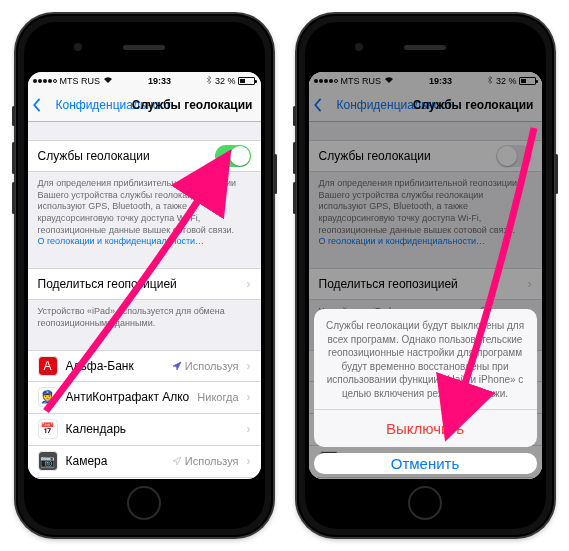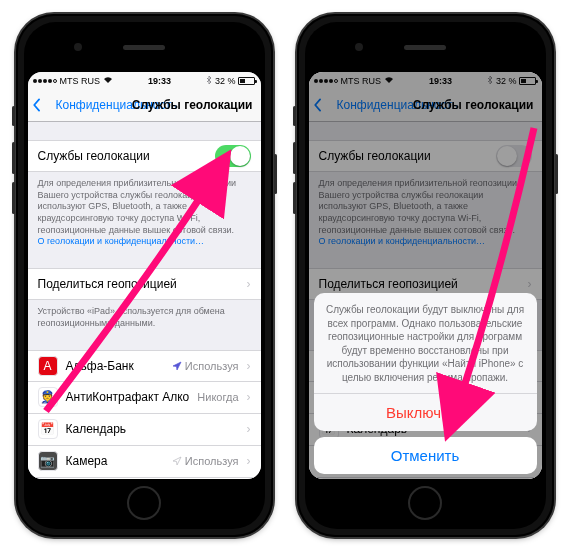--- a/index.html
+++ b/index.html
@@ -44,21 +44,21 @@
     }
     .sheet {
       background:#f7f7f9; border-radius:10px; overflow:hidden;
       text-align:center; font-size:10px;
     }
     .sheet .msg { padding:10px 12px 9px; color:#707074; line-height:1.35;
       border-bottom:1px solid #d6d6da; }
     .sheet .destroy { padding:10px; color:#ff3b30; font-size:15px; font-weight:400; }
     .cancel {
       margin-top:6px; background:#fff; border-radius:10px; text-align:center;
-      padding:10px; color:#007aff; font-size:15px; font-weight:500;
+      padding:2px; color:#007aff; font-size:15px; font-weight:500;
     }
 
     
     .status { height:17px; background:#f8f8f8; display:flex; align-items:center;
       justify-content:space-between; padding:0 5px; font-size:9px; }
     .status .right, .status .left { display:flex; align-items:center; gap:3px; }
     .dots { display:flex; gap:1px; }
     .dots span { width:4px; height:4px; border-radius:50%; background:#111; }
     .dots span.empty { background:#fff; border:0.5px solid #111; }
     .battery { width:17px; height:8px; border:1px solid #111; border-radius:1px;

